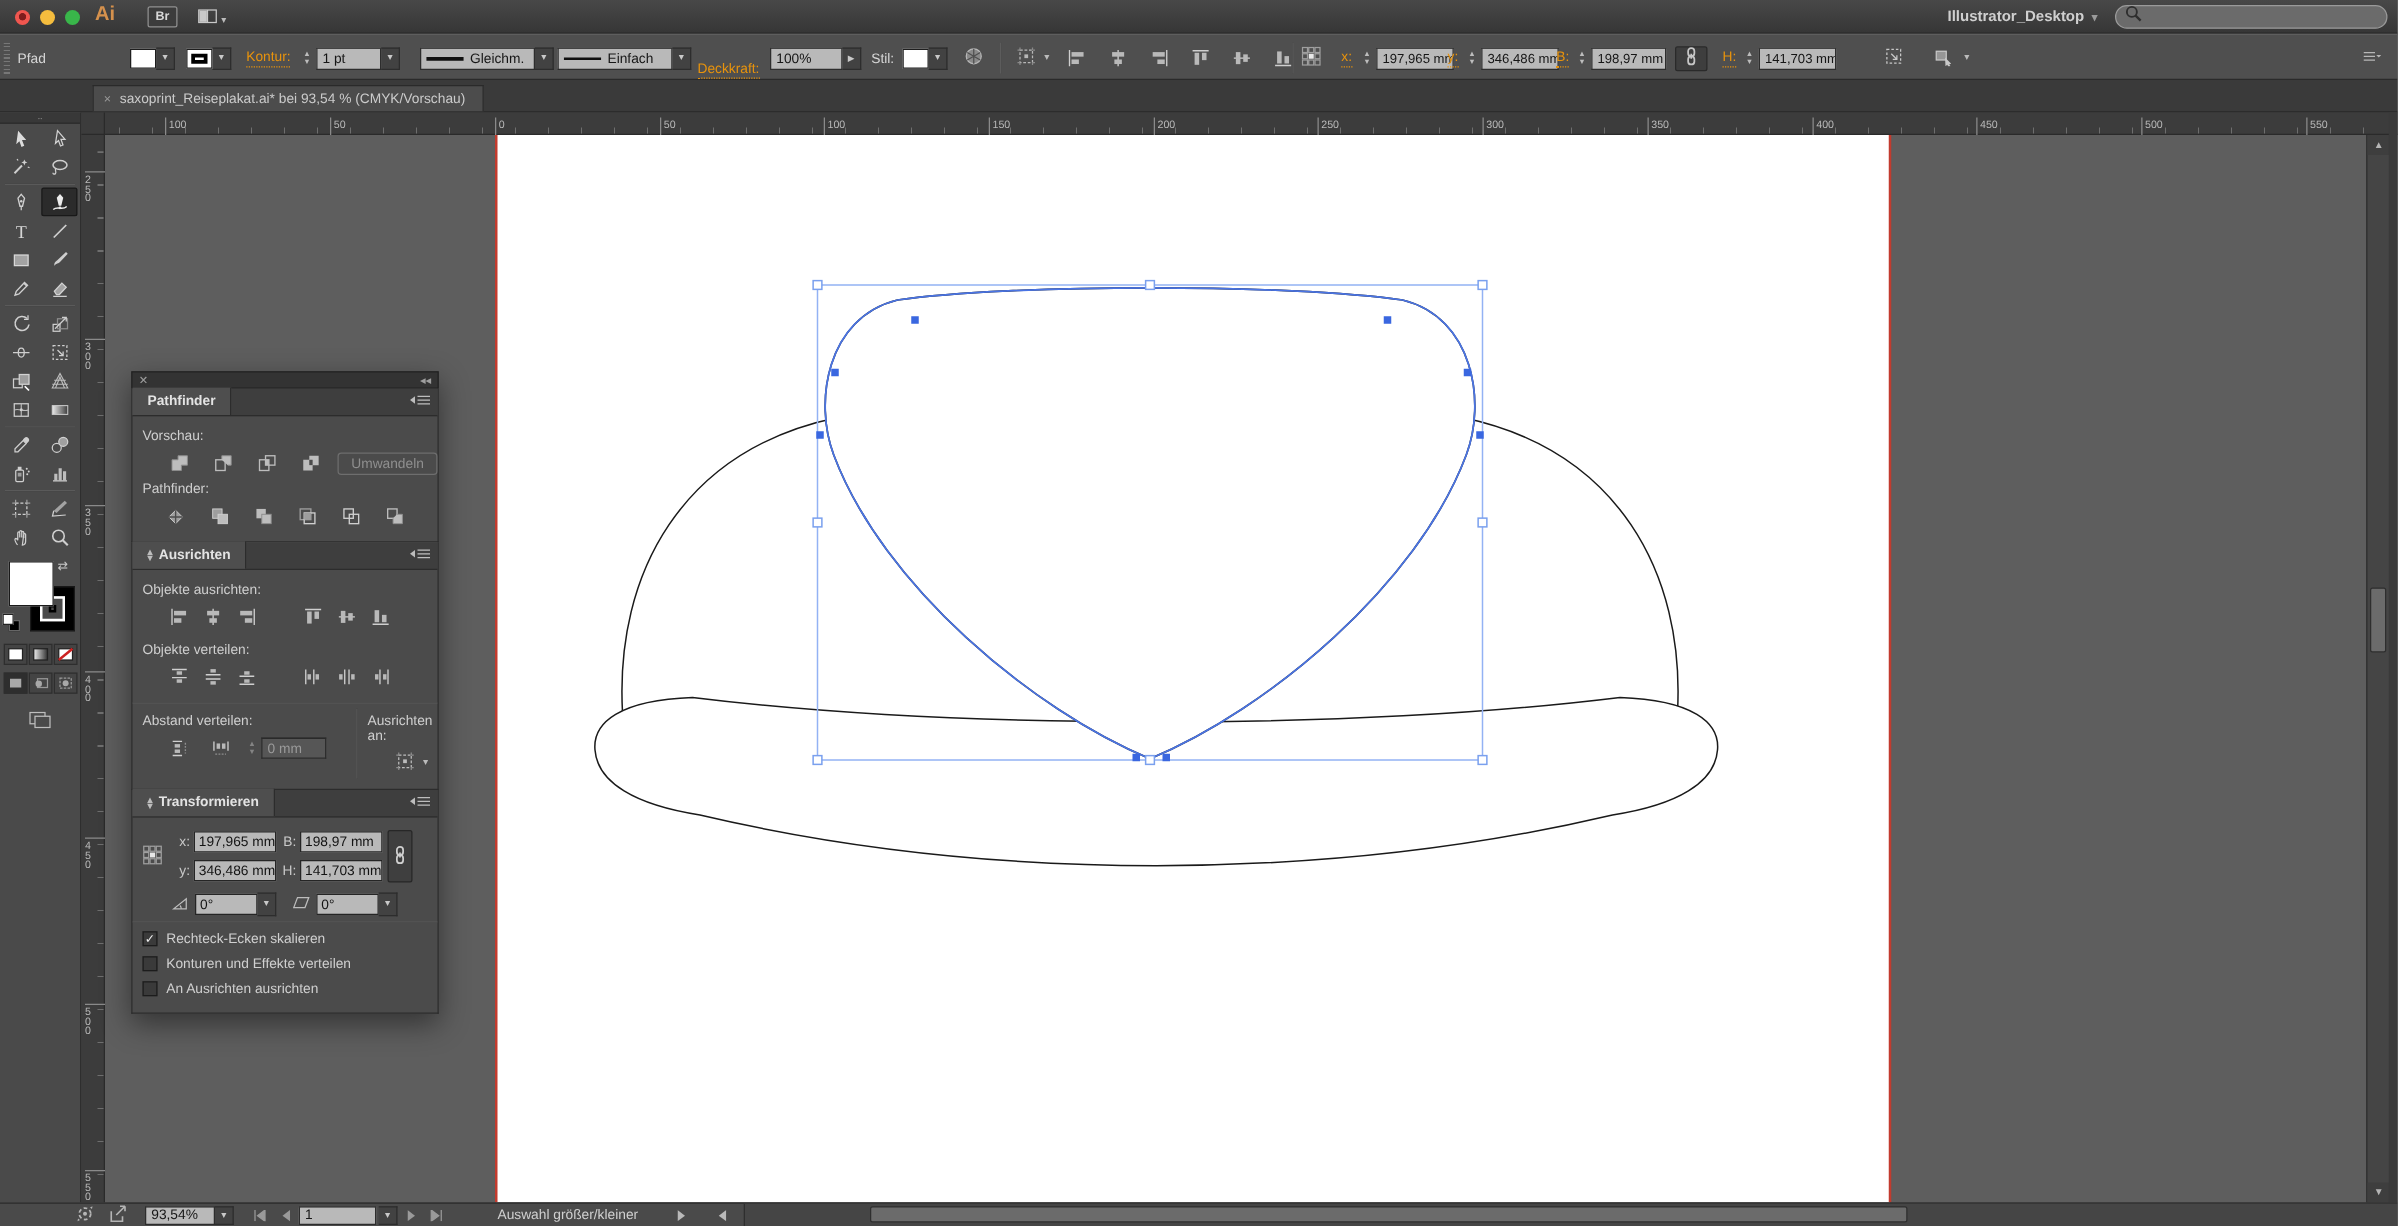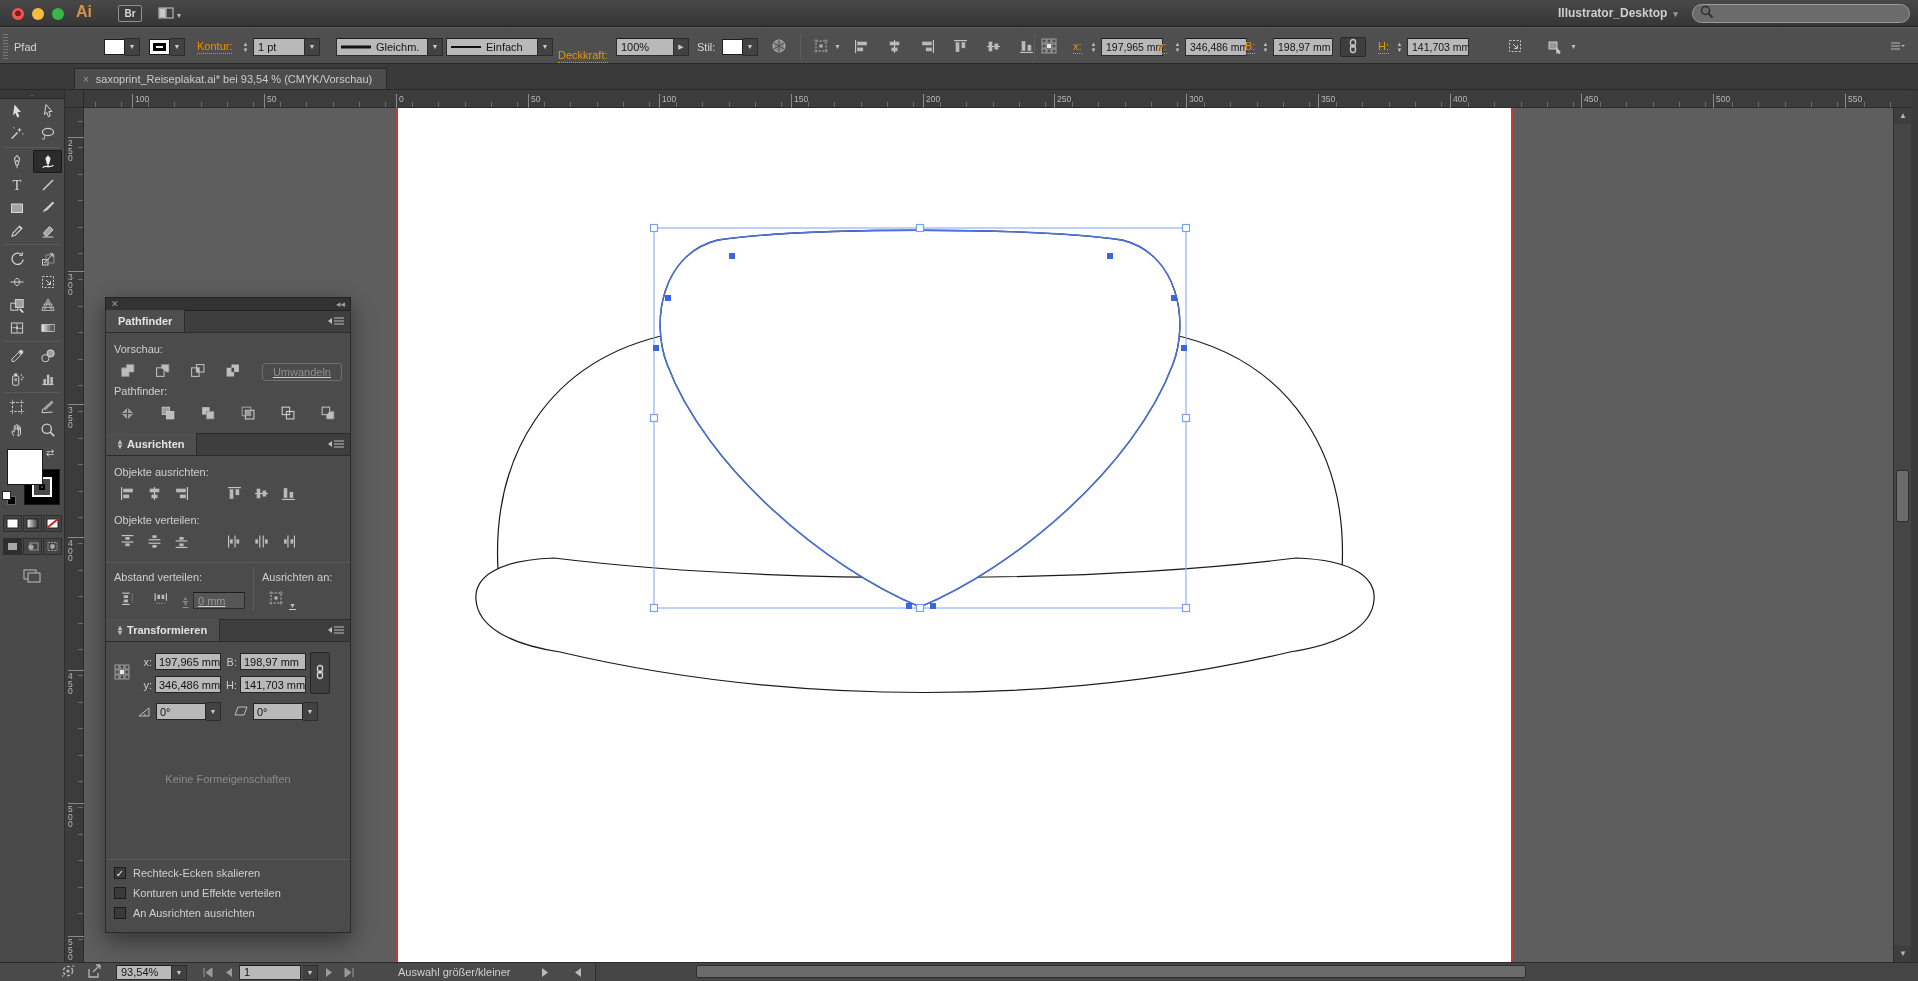--- a/index.html
+++ b/index.html
@@ -90,21 +90,21 @@
 
   
   .dock { position:absolute; left:105px; top:297px; width:246px; box-shadow:0 8px 22px rgba(0,0,0,.45); font-size:11px; }
   .dock-head { height:14px; background:#333; border:1px solid #222; display:flex; align-items:center; justify-content:space-between; padding:0 5px; color:#9e9e9e; font-size:9px; }
   .panel { background:#4b4b4b; border:1px solid #2c2c2c; border-top:none; }
   .ptabbar { height:22px; background:#3e3e3e; display:flex; align-items:flex-end; position:relative; border-bottom:1px solid #2c2c2c; }
   .ptab { height:22px; background:#4e4e4e; color:#e3e3e3; font-weight:bold; padding:0 12px; display:flex; align-items:center; gap:5px; border-right:1px solid #2c2c2c; }
   .ptab .dia { color:#bdbdbd; font-size:8px; line-height:5px; }
   .pmenu { position:absolute; right:6px; top:5px; color:#bdbdbd; }
   .pbody { padding:6px 8px 8px; color:#d0d0d0; }
-  .prow { display:flex; align-items:flex-end; margin:5px 0 2px;text-decoration:underline; }
+  .prow { display:flex; align-items:center; margin:5px 16px 2px; }
   .pbtn { width:27px; height:21px; display:inline-flex; align-items:center; justify-content:center; border-radius:2px; }
   .plabel { font-size:11px; color:#cfcfcf; margin-top:4px; }
   .btn-dis { border:1px solid #6e6e6e; color:#8f8f8f; border-radius:3px; padding:2px 10px; font-size:11px; background:transparent; margin-left:auto; }
   .tf-field { background:#b9b9b9; border:1px solid #252525; color:#131313; height:17px; width:66px; font-size:11px; padding:0 3px; display:flex; align-items:center; overflow:hidden; white-space:nowrap; }
   .tf-lbl { color:#c9c9c9; width:16px; text-align:right; margin-right:3px; }
   .chainbtn { width:20px; height:42px; background:#3f3f3f; border:1px solid #272727; border-radius:2px; display:flex; align-items:center; justify-content:center; }
   .empty-state { color:#8b8b8b; text-align:center; padding:52px 0 70px; font-size:11px; }
   .pdivider { height:1px; background:#2e2e2e; border-bottom:1px solid #5c5c5c; margin:4px -8px; }
   .cbrow { display:flex; align-items:center; gap:7px; height:18px; margin:2px 0; }
   .cbbox { width:12px; height:12px; background:#3a3a3a; border:1px solid #1c1c1c; color:#efefef; font-size:10px; line-height:11px; text-align:center; }
@@ -1013,21 +1013,20 @@
                 <path d="M9 13 A4 4 0 0 0 8 10.4" fill="none" stroke="#bdbdbd"></path>
               </svg></span>
           <div class="tf-field" style="width:50px; margin-left:4px">0°</div>
           <div class="ddbtn" style="height:19px">▼</div>
           <span style="margin-left:12px"><svg viewBox="0 0 16 16" width="16" height="16">
                 <path d="M5 4 h9 l-3 8 h-9 Z" fill="none" stroke="#bdbdbd"></path>
               </svg></span>
           <div class="tf-field" style="width:50px; margin-left:4px">0°</div>
           <div class="ddbtn" style="height:19px">▼</div>
         </div>
-        <div class="empty-state">Keine Formeigenschaften</div>
         <div class="pdivider"></div>
         <div id="tf-checkboxes">
             <div class="cbrow">
               <div class="cbbox">✓</div>
               <span>Rechteck-Ecken skalieren</span>
             </div>
             <div class="cbrow">
               <div class="cbbox"></div>
               <span>Konturen und Effekte verteilen</span>
             </div>

